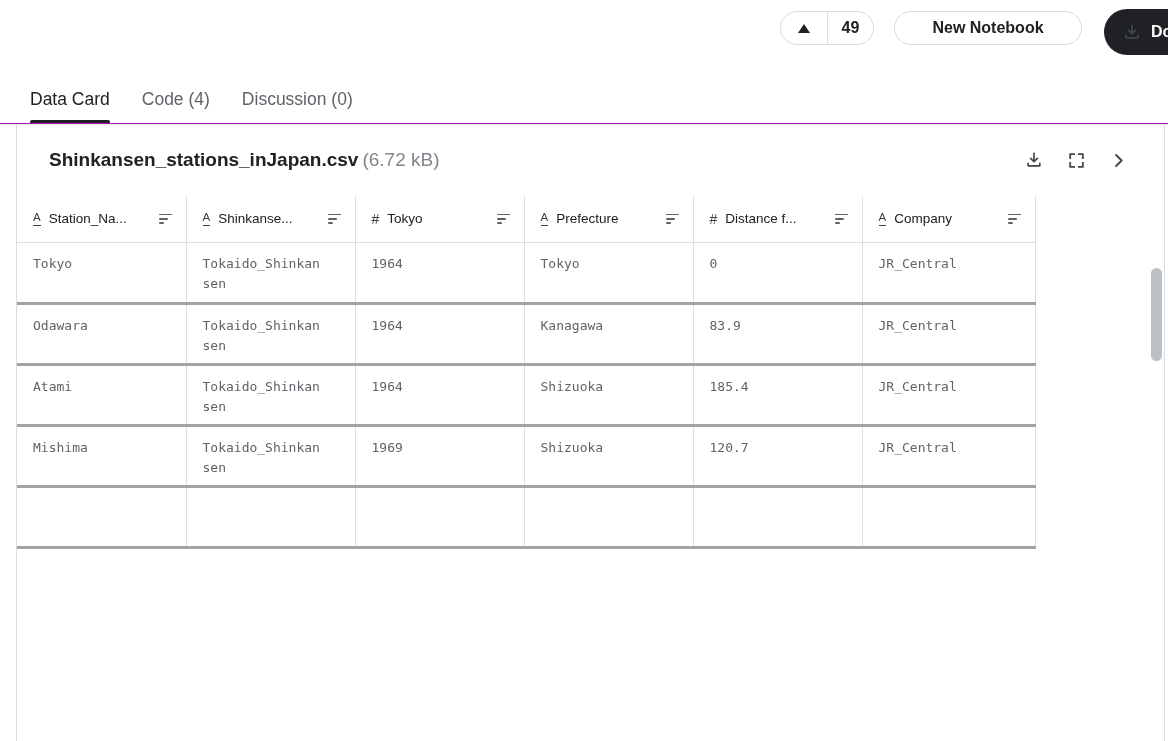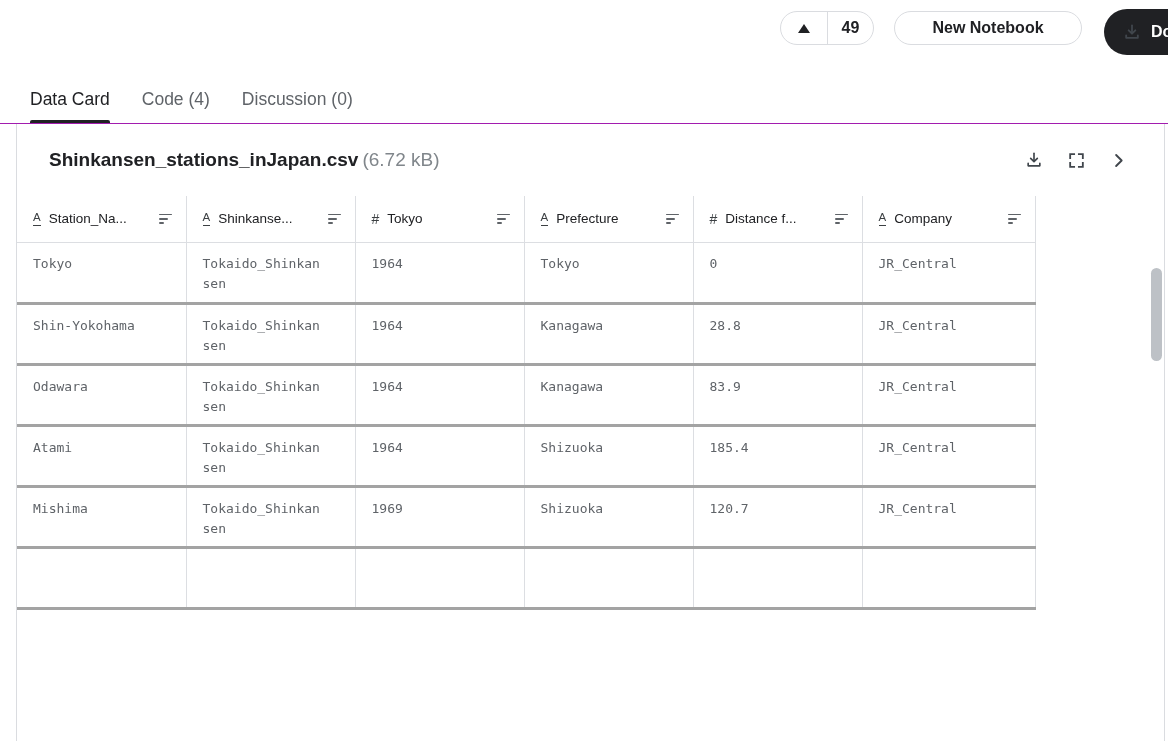--- a/index.html
+++ b/index.html
@@ -223,28 +223,20 @@
     <tbody>
         <tr>
           <td><span class="cell-text">Tokyo</span></td>
           <td><span class="cell-text">Tokaido_Shinkansen</span></td>
           <td><span class="cell-text">1964</span></td>
           <td><span class="cell-text">Tokyo</span></td>
           <td><span class="cell-text">0</span></td>
           <td><span class="cell-text">JR_Central</span></td>
         </tr>
         <tr>
-          <td><span class="cell-text">Shin-Yokohama</span></td>
-          <td><span class="cell-text">Tokaido_Shinkansen</span></td>
-          <td><span class="cell-text">1964</span></td>
-          <td><span class="cell-text">Kanagawa</span></td>
-          <td><span class="cell-text">28.8</span></td>
-          <td><span class="cell-text">JR_Central</span></td>
-        </tr>
-        <tr>
           <td><span class="cell-text">Odawara</span></td>
           <td><span class="cell-text">Tokaido_Shinkansen</span></td>
           <td><span class="cell-text">1964</span></td>
           <td><span class="cell-text">Kanagawa</span></td>
           <td><span class="cell-text">83.9</span></td>
           <td><span class="cell-text">JR_Central</span></td>
         </tr>
         <tr>
           <td><span class="cell-text">Atami</span></td>
           <td><span class="cell-text">Tokaido_Shinkansen</span></td>

